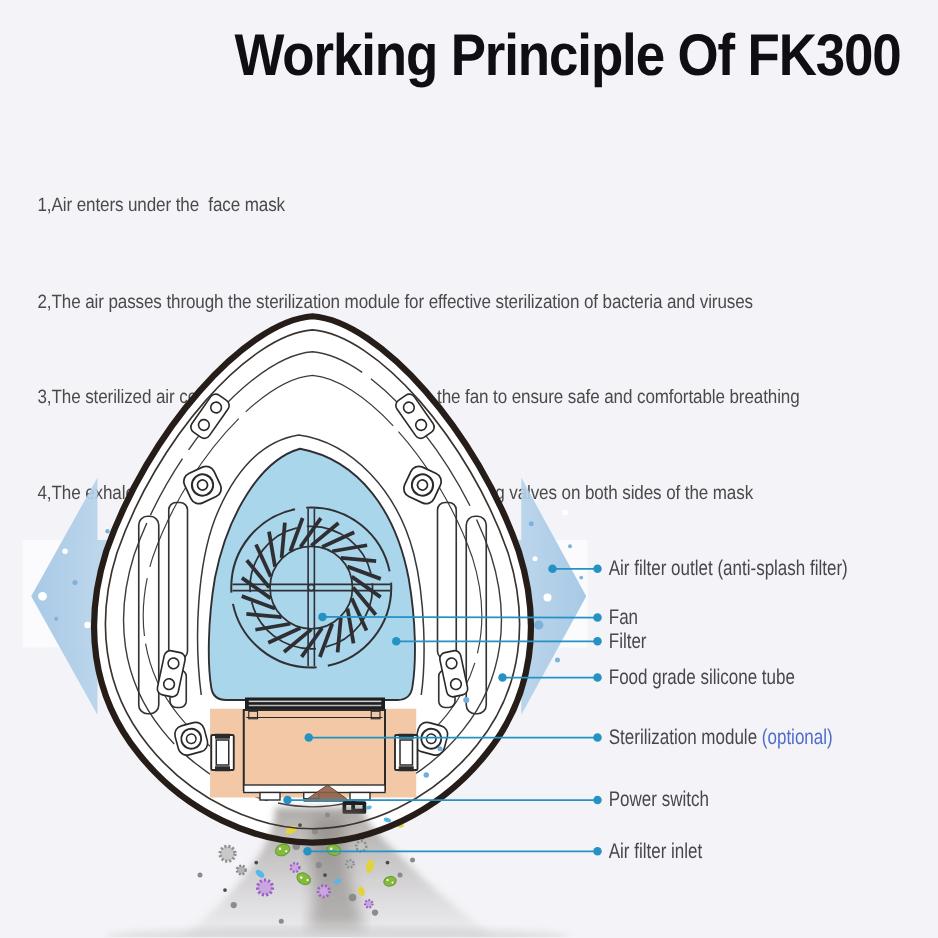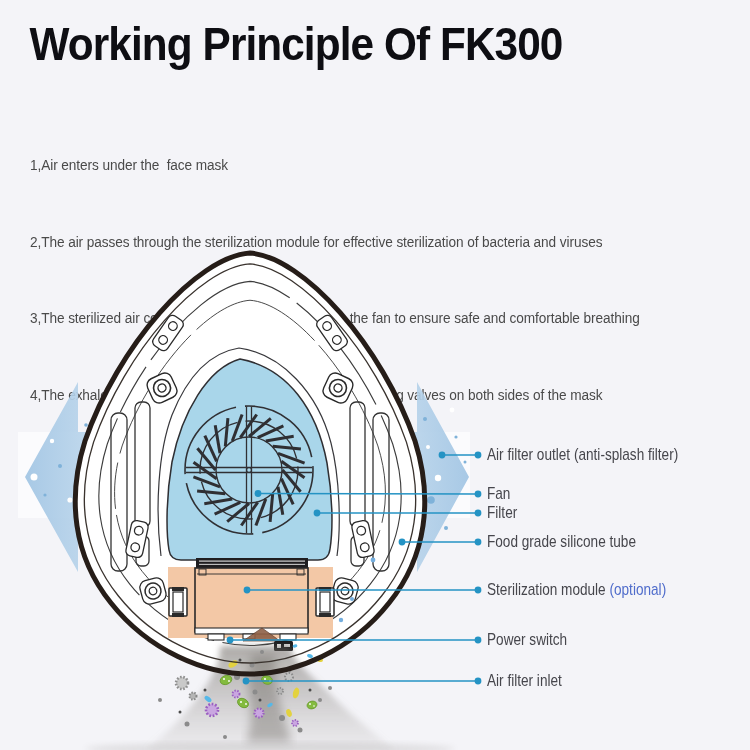--- a/index.html
+++ b/index.html
@@ -2,21 +2,21 @@
 <html><head>
 <meta charset="utf-8">
 <style>
   html,body{margin:0;padding:0;}
   body{
     width:750px;height:750px;overflow:hidden;position:relative;
     background:#f4f4f8;
     font-family:"Liberation Sans", sans-serif;
   }
   .title{
-    position:absolute;top:16px;left:0;width:750px;text-align:left;
+    position:absolute;top:16px;left:0;width:750px;text-align:right;
     font-size:47px;font-weight:800;color:#0e0e13;letter-spacing:-1px;
     white-space:nowrap;
   }
   .title>span{display:inline-block;transform:scaleX(.9);transform-origin:center;}
   .desc{
     position:absolute;top:101px;left:30px;width:790px;
     font-size:15.5px;color:#4a4a4a;line-height:25.5px;letter-spacing:-0.1px;
     transform:scaleX(.88);transform-origin:left top;white-space:pre;
   }
   .diagram{position:absolute;left:0;top:230px;width:750px;height:520px;}

